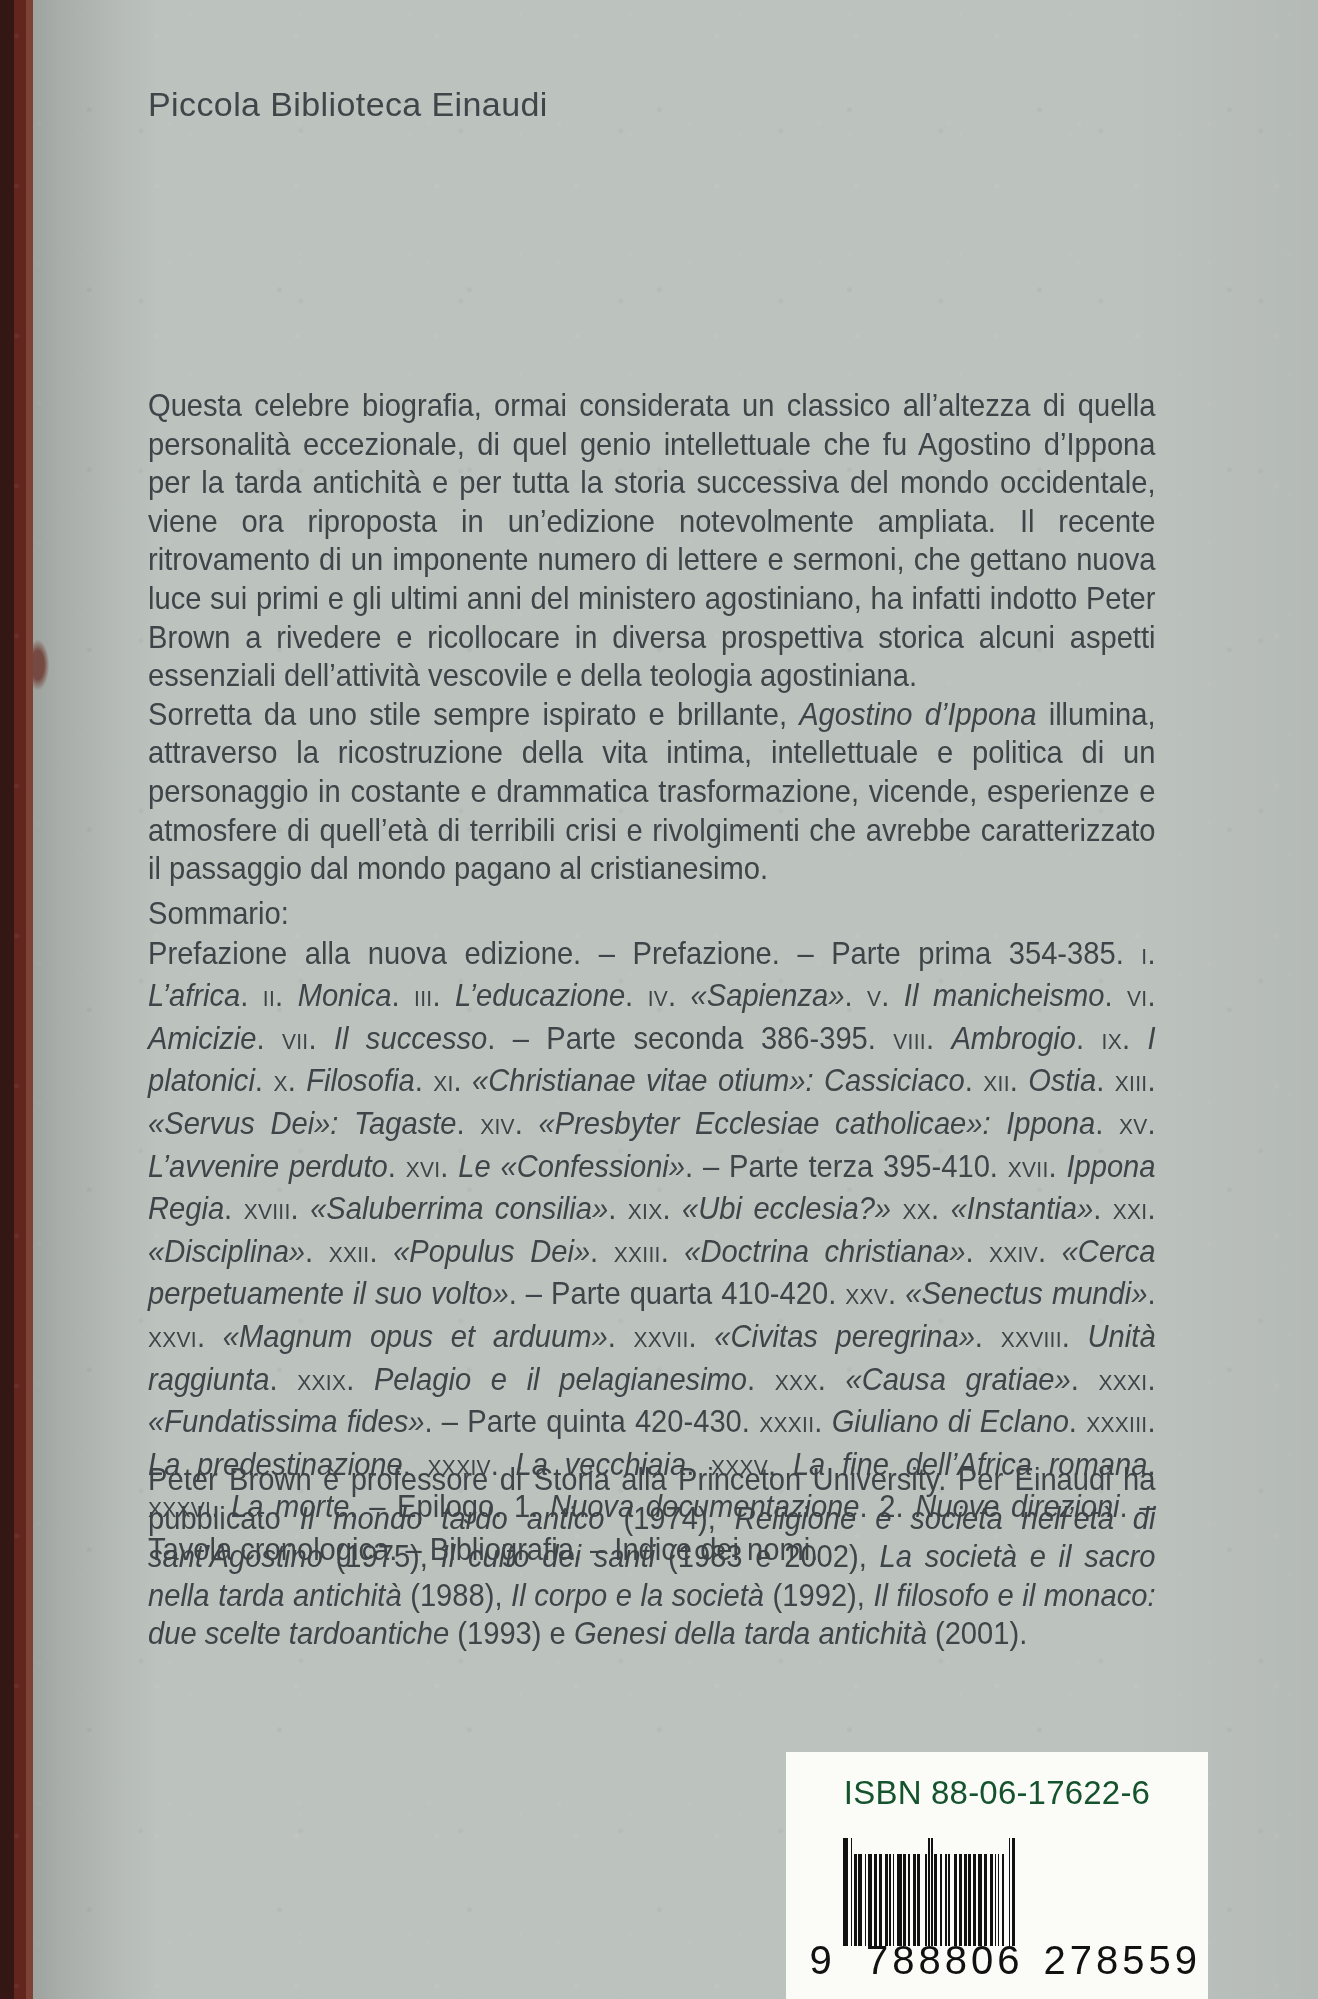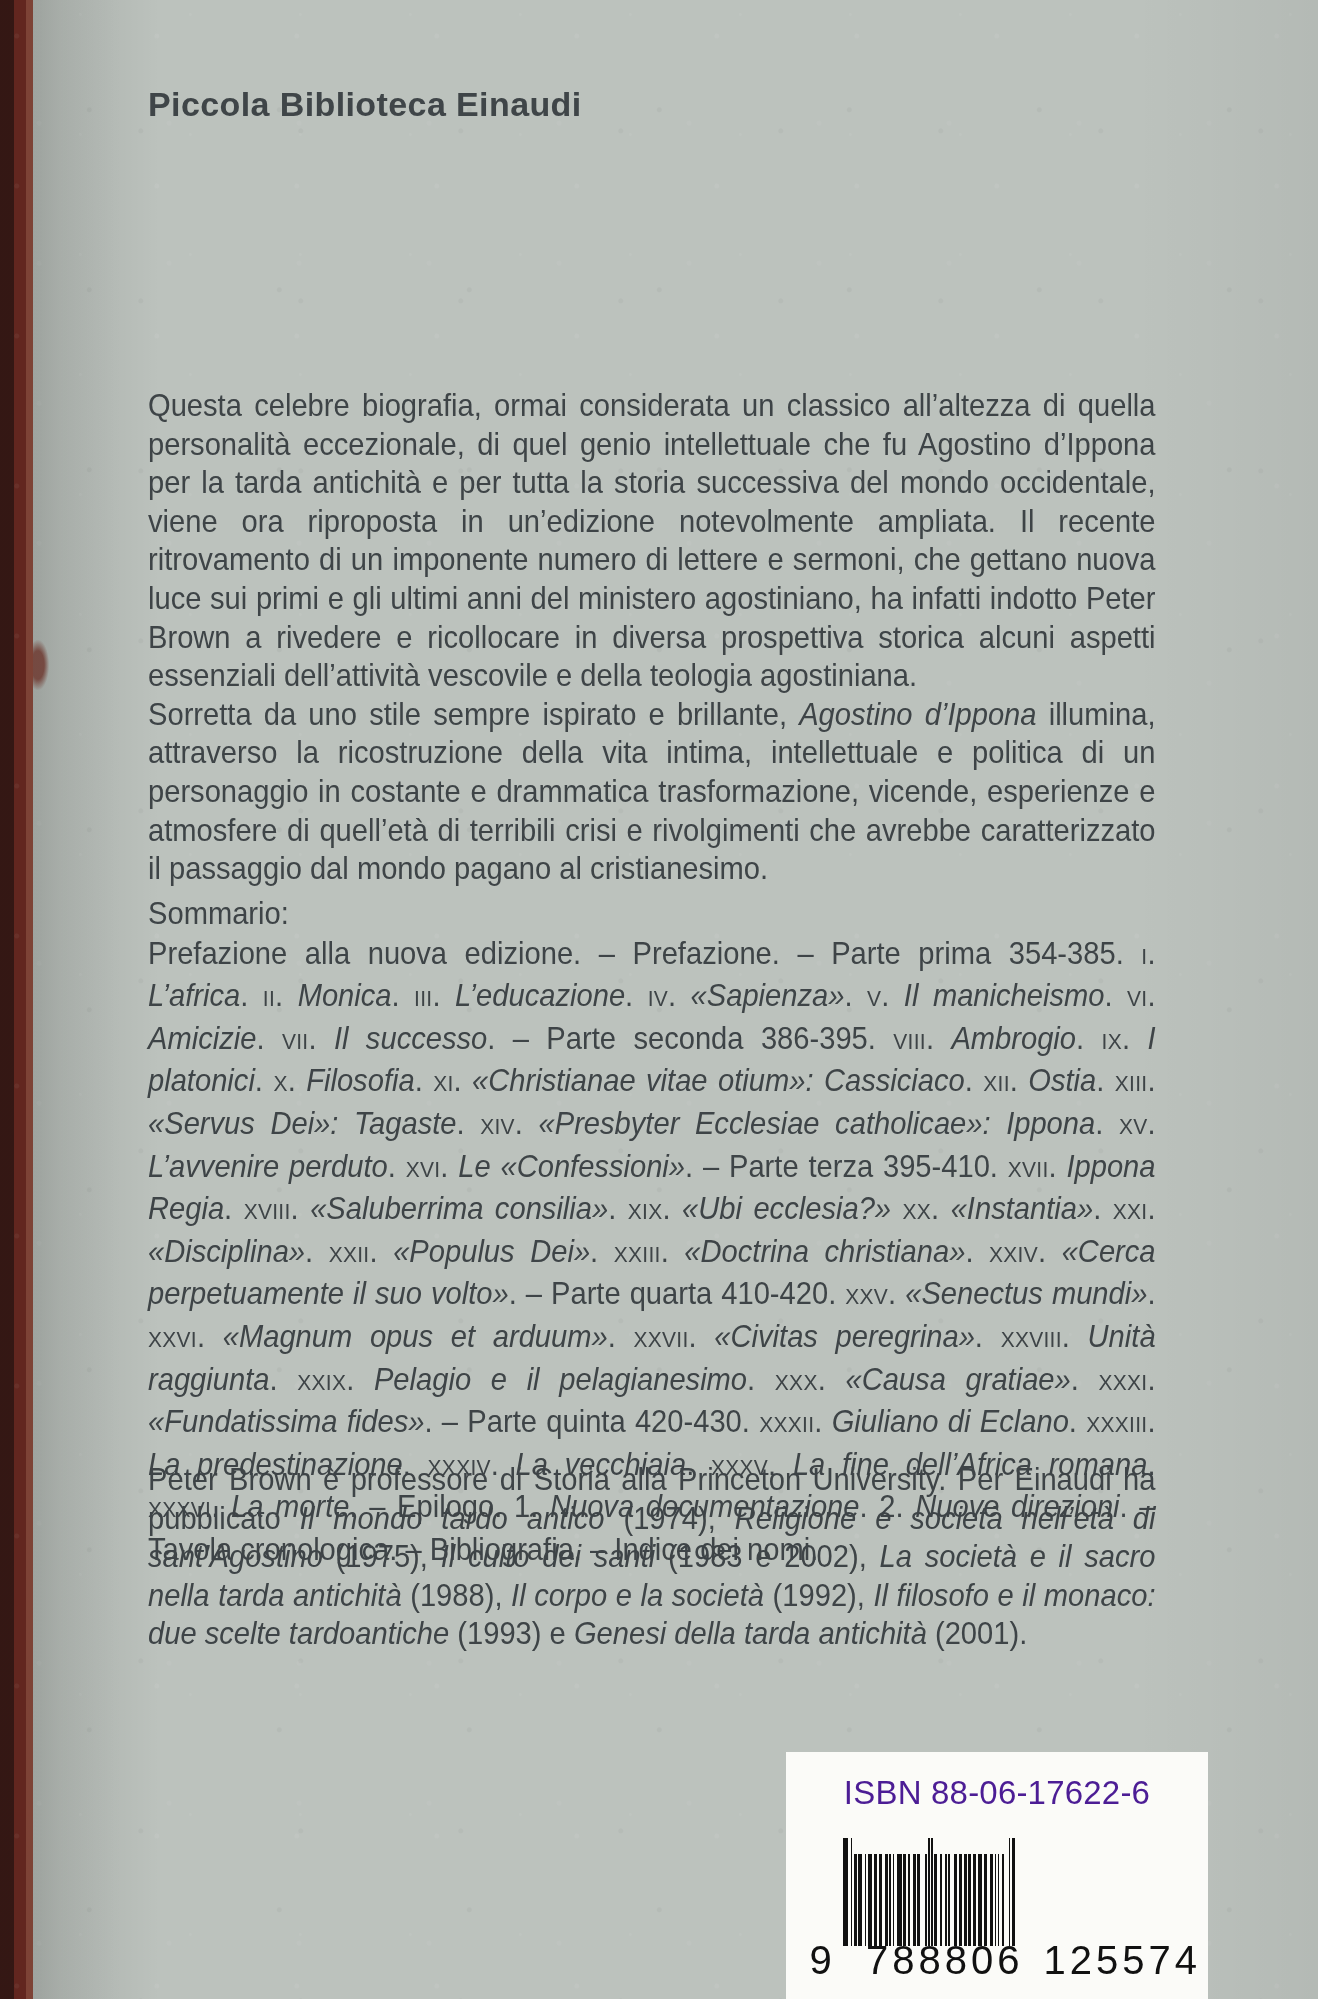--- a/index.html
+++ b/index.html
@@ -39,21 +39,21 @@
   }
 
   
   .content{position:absolute;left:148px;top:0;width:1060px;color:#41474a;}
 
   .series{
     position:absolute;left:0;top:82px;width:900px;
     font-size:34px;line-height:45px;letter-spacing:.4px;color:#3f4548;
     font-weight:400;
   }
-  .series div{white-space:nowrap;font-weight:bold;}
+  .series div{white-space:nowrap;}
 
   .blurb{
     position:absolute;left:0;top:386px;width:1055px;
     font-size:30.5px;line-height:38.6px;
     font-stretch:semi-condensed;
     text-align:justify;text-justify:inter-word;
     color:#3e4447;
     transform:scaleX(.955);transform-origin:left top;
   }
   .blurb p{margin:0;}
@@ -85,21 +85,21 @@
   .bio p{margin:0;}
   .bio i{font-style:italic;}
 
   
   #barcode-box{
     position:absolute;left:786px;top:1752px;width:422px;height:247px;
     background:#fbfbf8;
   }
   #isbn-text{
     position:absolute;left:0;right:0;top:22px;
-    text-align:center;font-size:33px;color:#4c1d95;letter-spacing:.2px;
+    text-align:center;font-size:33px;color:#14532d;letter-spacing:.2px;
   }
   #bars{
     position:absolute;left:57px;top:86px;width:330px;height:108px;
     display:flex;align-items:flex-end;gap:0;
   }
   #bars span{display:block;background:#111;}
   #ean-digits{
     position:absolute;left:0;right:0;top:186px;
     font-size:40px;color:#111;letter-spacing:1px;
     display:flex;justify-content:flex-start;padding-left:12px;
@@ -211,16 +211,16 @@
         <span style="width: 1.55px; height: 92px; background: rgb(17, 17, 17);"></span>
         <span style="width: 4.65px; height: 92px; background: transparent;"></span>
         <span style="width: 1.55px; height: 108px; background: rgb(17, 17, 17);"></span>
         <span style="width: 1.55px; height: 108px; background: transparent;"></span>
         <span style="width: 3.1px; height: 108px; background: rgb(17, 17, 17);"></span>
         <span style="width: 1.55px; height: 108px; background: transparent;"></span>
       </div>
     <div id="ean-digits">
       <span class="g g1">9</span>
       <span class="g g2">788806</span>
-      <span class="g g3">125574</span>
+      <span class="g g3">278559</span>
     </div>
   </div>
 </div>
 
 </body></html>

